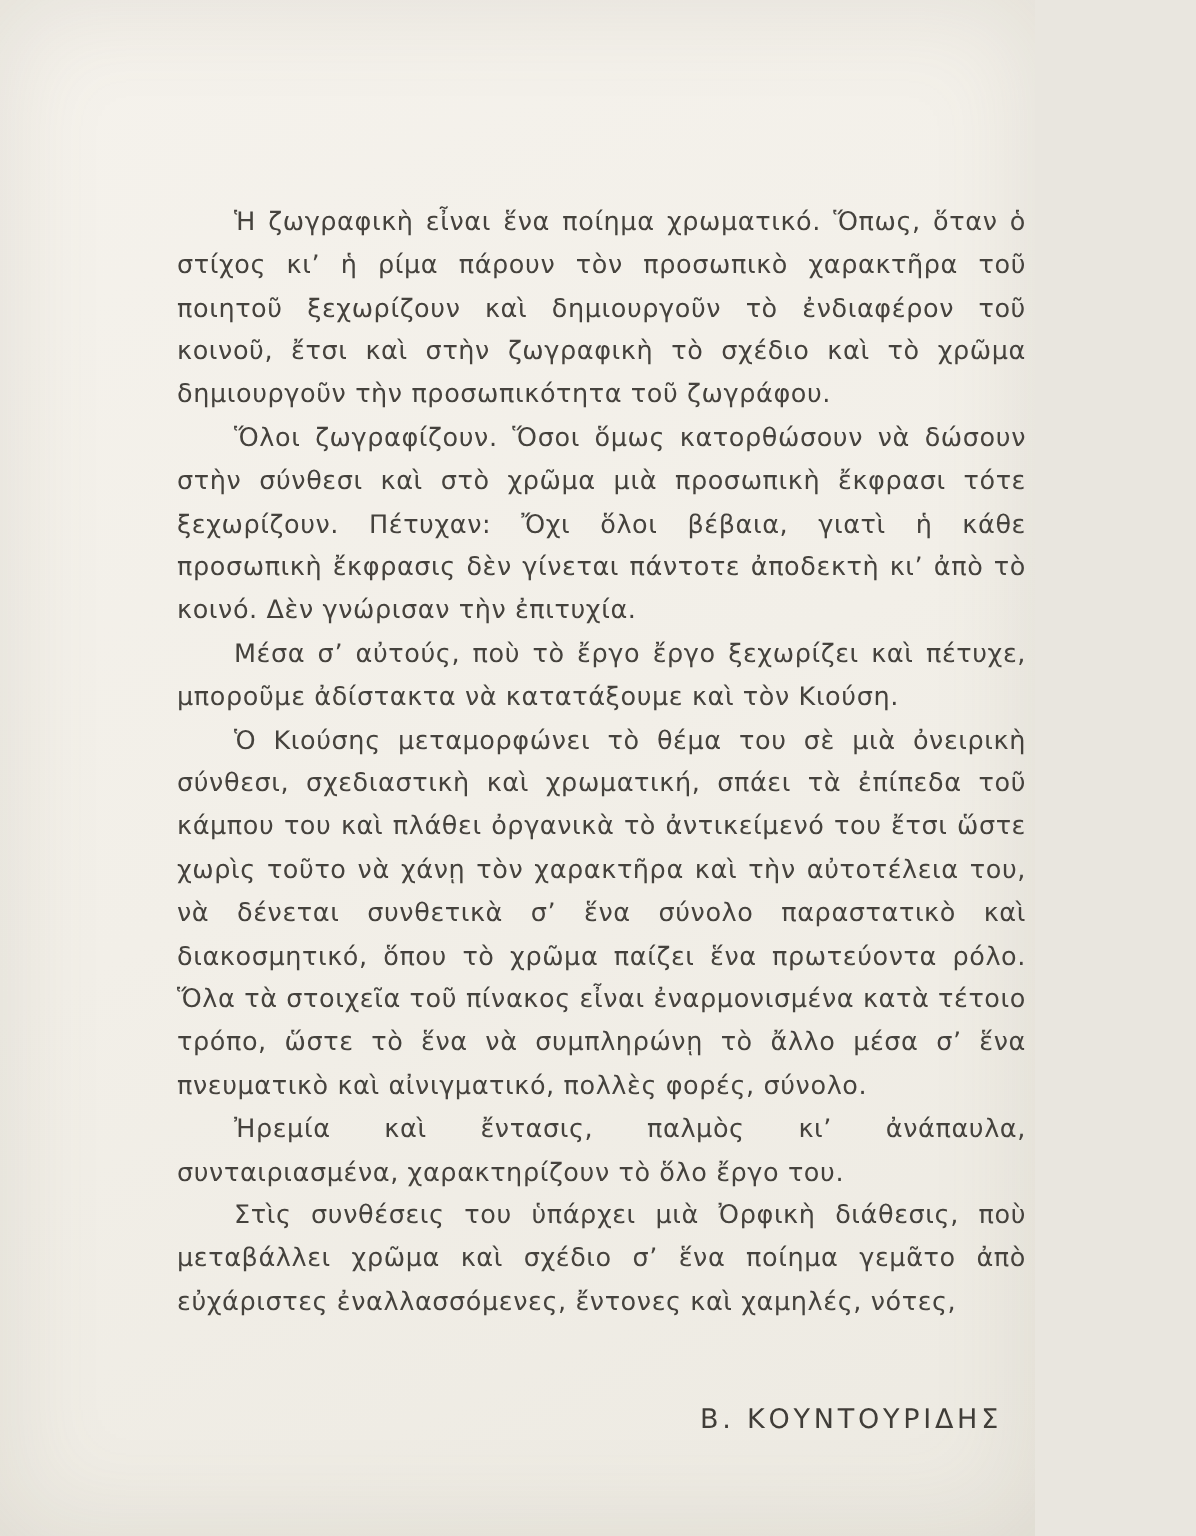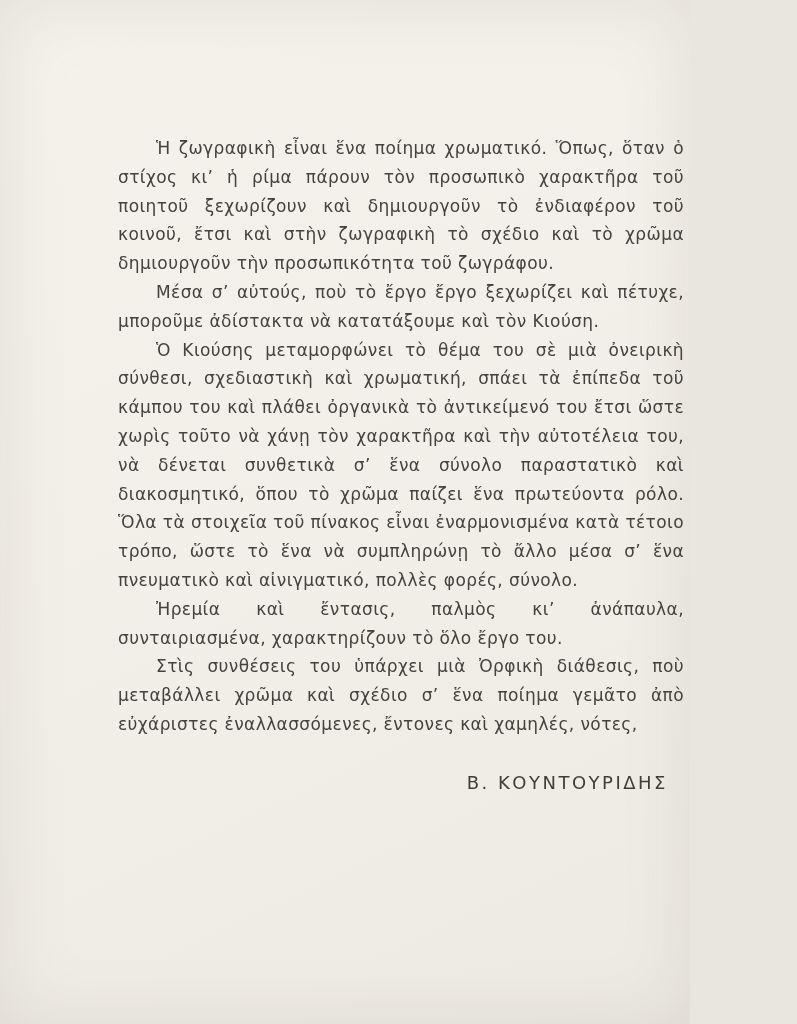--- a/index.html
+++ b/index.html
@@ -29,33 +29,34 @@
     font-size: 17px;
     line-height: 28.8px;
     letter-spacing: 0.4px;
     text-align: justify;
   }
   .text-block p {
     margin: 0;
     text-indent: 38px;
   }
   .signature {
-    margin-top: 30px;
+    margin-top: 50px;
     text-align: right;
     padding-right: 16px;
     font-size: 18px;
     letter-spacing: 2.5px;
     color: #403d38;
   }
 </style>
 </head>
 <body>
 
 <div class="page">
   <div class="text-block">
     <p>Ἡ ζωγραφικὴ εἶναι ἕνα ποίημα χρωματικό. Ὅπως, ὅταν ὁ στίχος κι’ ἡ ρίμα πάρουν τὸν προσωπικὸ χαρακτῆρα τοῦ ποιητοῦ ξεχωρίζουν καὶ δημιουργοῦν τὸ ἐνδιαφέρον τοῦ κοινοῦ, ἔτσι καὶ στὴν ζωγραφικὴ τὸ σχέδιο καὶ τὸ χρῶμα δημιουργοῦν τὴν προσωπικότητα τοῦ ζωγράφου.</p>
+    <p>Ὅλοι ζωγραφίζουν. Ὅσοι ὅμως κατορθώσουν νὰ δώσουν στὴν σύνθεσι καὶ στὸ χρῶμα μιὰ προσωπικὴ ἔκφρασι τότε ξεχωρίζουν. Πέτυχαν: Ὄχι ὅλοι βέβαια, γιατὶ ἡ κάθε προσωπικὴ ἔκφρασις δὲν γίνεται πάντοτε ἀποδεκτὴ κι’ ἀπὸ τὸ κοινό. Δὲν γνώρισαν τὴν ἐπιτυχία.</p>
     <p>Μέσα σ’ αὐτούς, ποὺ τὸ ἔργο ἔργο ξεχωρίζει καὶ πέτυχε, μποροῦμε ἀδίστακτα νὰ κατατάξουμε καὶ τὸν Κιούση.</p>
     <p>Ὁ Κιούσης μεταμορφώνει τὸ θέμα του σὲ μιὰ ὀνειρικὴ σύνθεσι, σχεδιαστικὴ καὶ χρωματική, σπάει τὰ ἐπίπεδα τοῦ κάμπου του καὶ πλάθει ὀργανικὰ τὸ ἀντικείμενό του ἔτσι ὥστε χωρὶς τοῦτο νὰ χάνῃ τὸν χαρακτῆρα καὶ τὴν αὐτοτέλεια του, νὰ δένεται συνθετικὰ σ’ ἕνα σύνολο παραστατικὸ καὶ διακοσμητικό, ὅπου τὸ χρῶμα παίζει ἕνα πρωτεύοντα ρόλο. Ὅλα τὰ στοιχεῖα τοῦ πίνακος εἶναι ἐναρμονισμένα κατὰ τέτοιο τρόπο, ὥστε τὸ ἕνα νὰ συμπληρώνῃ τὸ ἄλλο μέσα σ’ ἕνα πνευματικὸ καὶ αἰνιγματικό, πολλὲς φορές, σύνολο.</p>
     <p>Ἠρεμία καὶ ἔντασις, παλμὸς κι’ ἀνάπαυλα, συνταιριασμένα, χαρακτηρίζουν τὸ ὅλο ἔργο του.</p>
     <p>Στὶς συνθέσεις του ὑπάρχει μιὰ Ὀρφικὴ διάθεσις, ποὺ μεταβάλλει χρῶμα καὶ σχέδιο σ’ ἕνα ποίημα γεμᾶτο ἀπὸ εὐχάριστες ἐναλλασσόμενες, ἔντονες καὶ χαμηλές, νότες,</p>
     <div class="signature">Β. ΚΟΥΝΤΟΥΡΙΔΗΣ</div>
   </div>
 </div>
 
 </body></html>

